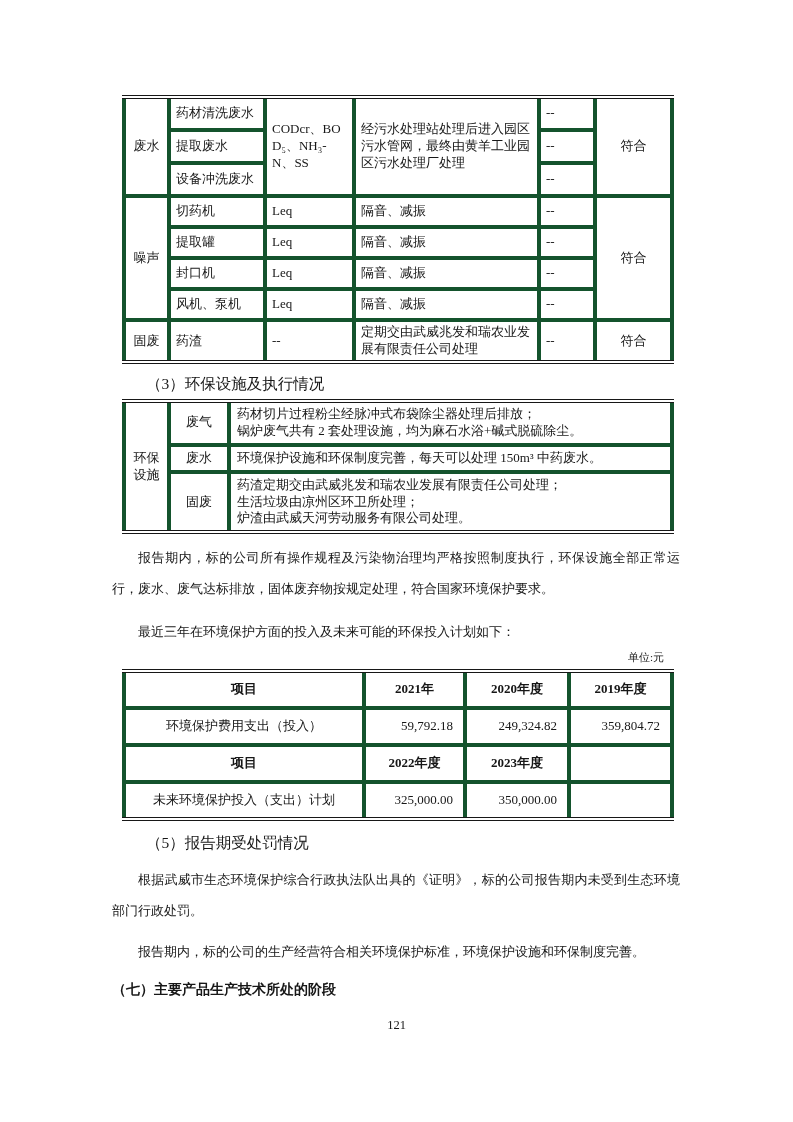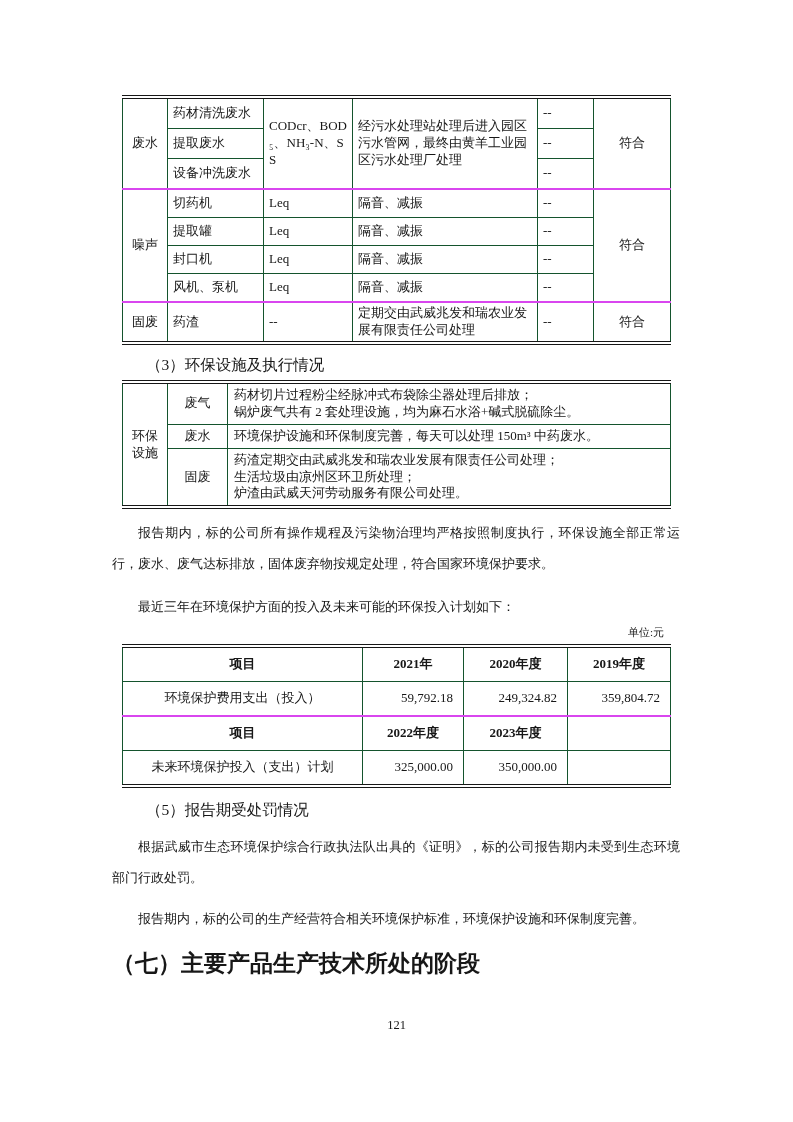--- a/index.html
+++ b/index.html
@@ -17,21 +17,21 @@
   table{
     border-collapse:collapse;
     table-layout:fixed;
     width:548px;
     margin-left:10px;
     font-size:13px;
     line-height:1.3;
   }
   table{border:1px solid #171717;border-top:4px double #171717;border-bottom:4px double #171717;}
   td,th{
-    border:1px solid #14532d;
+    border:4px solid #14532d;
     padding:2px 5px;
     vertical-align:middle;
     font-weight:normal;
     word-break:break-all;
   }
   tr.gsep td{border-top:2px solid #d946ef;}
   .tc{text-align:center;}
   .tl{text-align:left;}
   .tr-al{text-align:right;padding-right:10px;}
   .prelines{white-space:pre-line;}
@@ -73,21 +73,21 @@
   .unit{
     font-size:11px;
     text-align:right;
     padding-right:16px;
     height:20px;
     line-height:20px;
   }
   .h-major{
     font-family:"Liberation Sans","DejaVu Sans",sans-serif;
     font-weight:bold;
-    font-size:23px;
+    font-size:14px;
     margin:14px 0 0 0;
   }
   .pageno{
     position:absolute;
     top:1018px;left:0;right:0;
     text-align:center;
     font-size:12.5px;
   }
   .tbl-wrap{margin-top:4px;}
   .t3wrap{margin-top:2px;}

